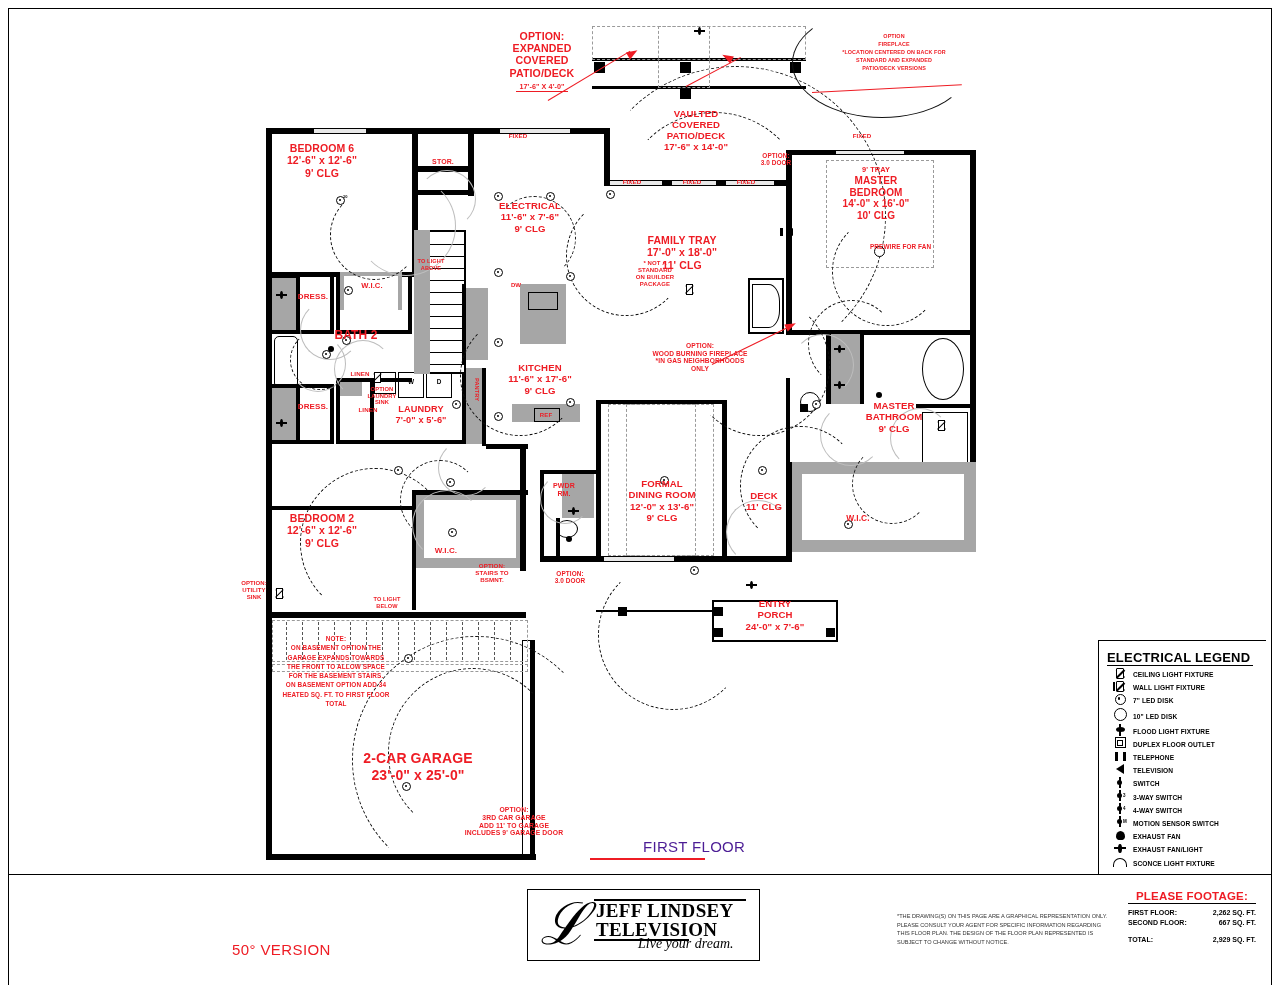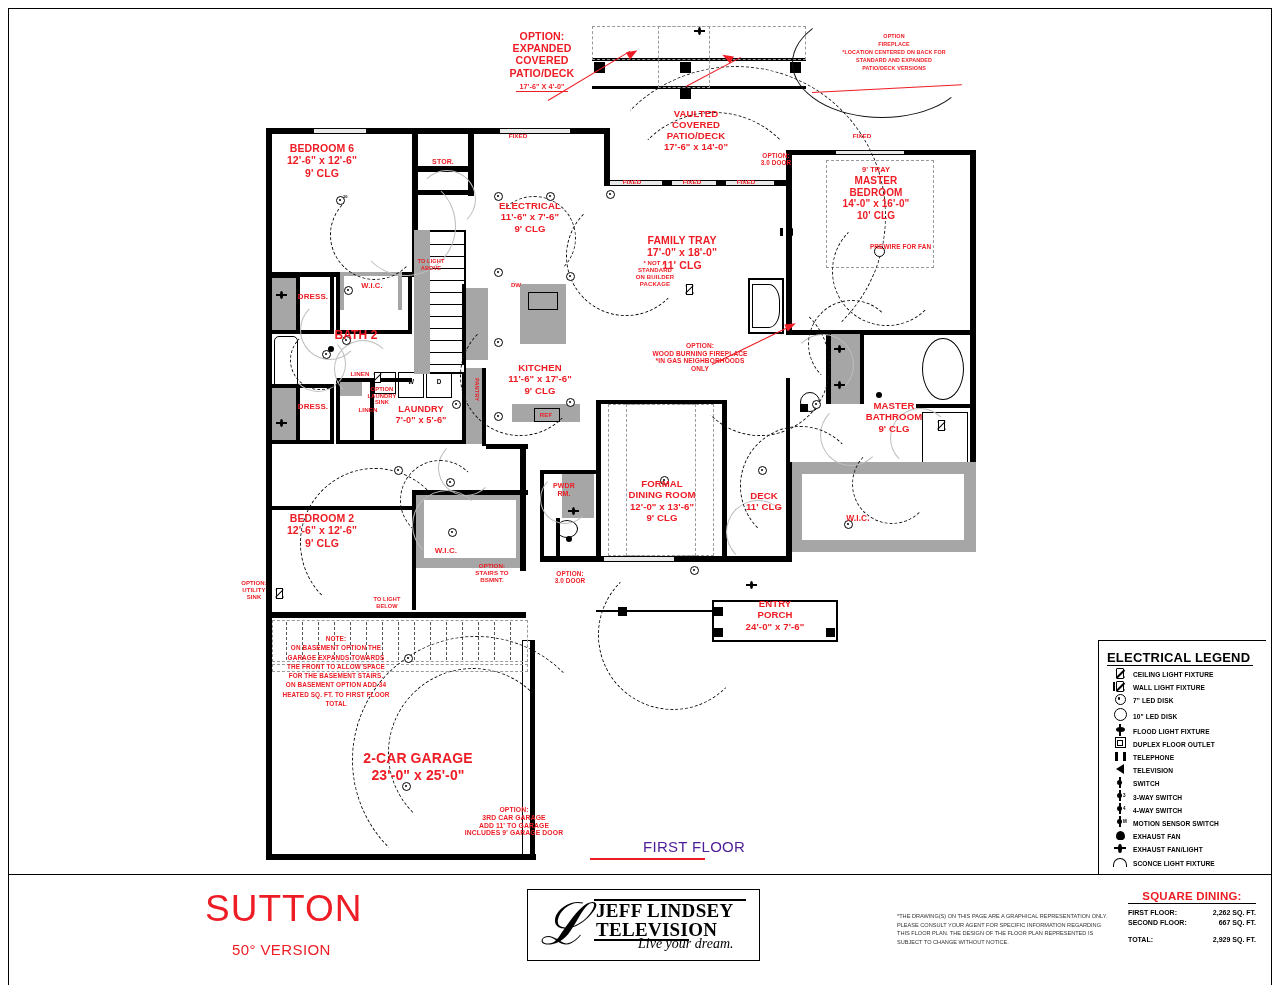--- a/index.html
+++ b/index.html
@@ -690,36 +690,35 @@
       <div class="leg-txt">EXHAUST FAN/LIGHT</div>
     </div>
     <div class="leg-row">
       <div class="leg-ico"><span class="g-sconce"></span></div>
       <div class="leg-txt">SCONCE LIGHT FIXTURE</div>
     </div>
   </div>
 
   <div class="titlebar"></div>
 
-  <div class="plan-name">SUTTON</div>
   <div class="plan-ver">50° VERSION</div>
 
   <div class="logo-box">
     <div class="logo-mark">ℒ</div>
     <div class="logo-rule1"></div>
     <div class="logo-t1">JEFF LINDSEY</div>
     <div class="logo-t2">TELEVISION</div>
     <div class="logo-rule2"></div>
     <div class="logo-t3">Live your dream.</div>
   </div>
 
   <div class="disclaimer">*THE DRAWING(S) ON THIS PAGE ARE A GRAPHICAL REPRESENTATION ONLY. PLEASE CONSULT YOUR AGENT FOR SPECIFIC INFORMATION REGARDING THIS FLOOR PLAN. THE DESIGN OF THE FLOOR PLAN REPRESENTED IS SUBJECT TO CHANGE WITHOUT NOTICE.</div>
 
   <div class="sqft-box">
-    <div class="sqft-title">SQUARE DINING:</div>
+    <div class="sqft-title">PLEASE FOOTAGE:</div>
     <div class="sqft-rule"></div>
     <div style="height:4px"></div>
     <div class="sqft-row">
       <span>FIRST FLOOR:</span>
       <span>2,262 SQ. FT.</span>
     </div>
     <div class="sqft-row">
       <span>SECOND FLOOR:</span>
       <span>667 SQ. FT.</span>
     </div>

